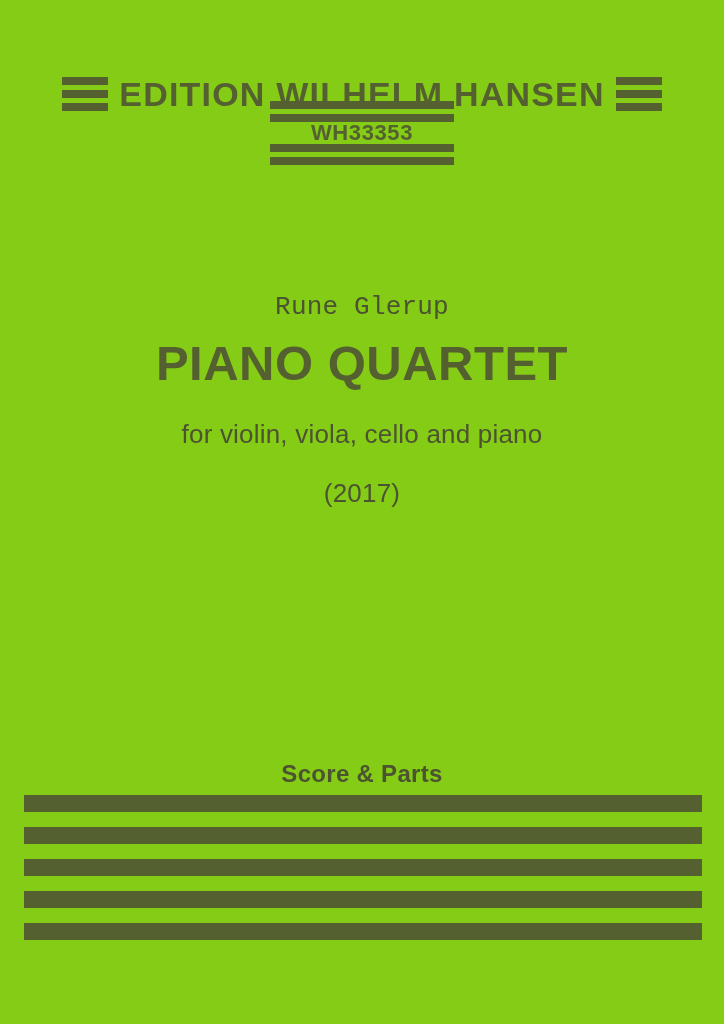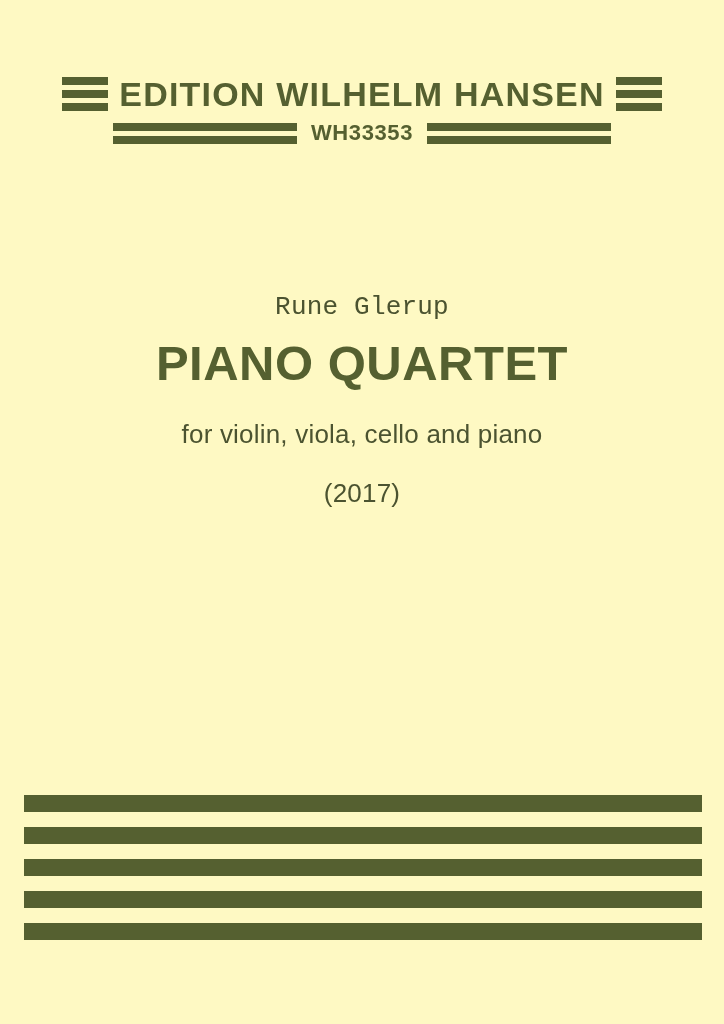--- a/index.html
+++ b/index.html
@@ -10,21 +10,21 @@
   }
   body {
     font-family: "Liberation Sans", sans-serif;
   }
 
   .page {
     position: relative;
     width: 724px;
     height: 1024px;
     margin: 0 auto;
-    background: #fef9c3;
+    background: #84cc16;
     overflow: hidden;
   }
 
   
   .logo-header {
     position: absolute;
     left: 0;
     top: 70px;
     width: 724px;
     height: 78px;
@@ -67,20 +67,21 @@
 
   .logo-row-bottom {
     position: absolute;
     left: 0;
     top: 48px;
     width: 724px;
     height: 30px;
     display: flex;
     align-items: center;
     justify-content: center;
+    flex-direction: column;
   }
 
   .long-bar-group {
     display: flex;
     flex-direction: column;
     gap: 5px;
     width: 184px;
   }
   .long-bar-group .stripe {
     height: 8px;
@@ -213,20 +214,21 @@
   <div class="title-block">
     <div class="composer">Rune Glerup</div>
 
     <div class="work-title">PIANO QUARTET</div>
 
     <div class="instrumentation">for violin, viola, cello and piano</div>
 
     <div class="year">(2017)</div>
   </div>
 
+  <div class="footer-label">Score &amp; Parts</div>
 
   <div class="footer-bars">
     <div class="bar"></div>
     <div class="bar"></div>
     <div class="bar"></div>
     <div class="bar"></div>
     <div class="bar"></div>
   </div>
 
 </div>

